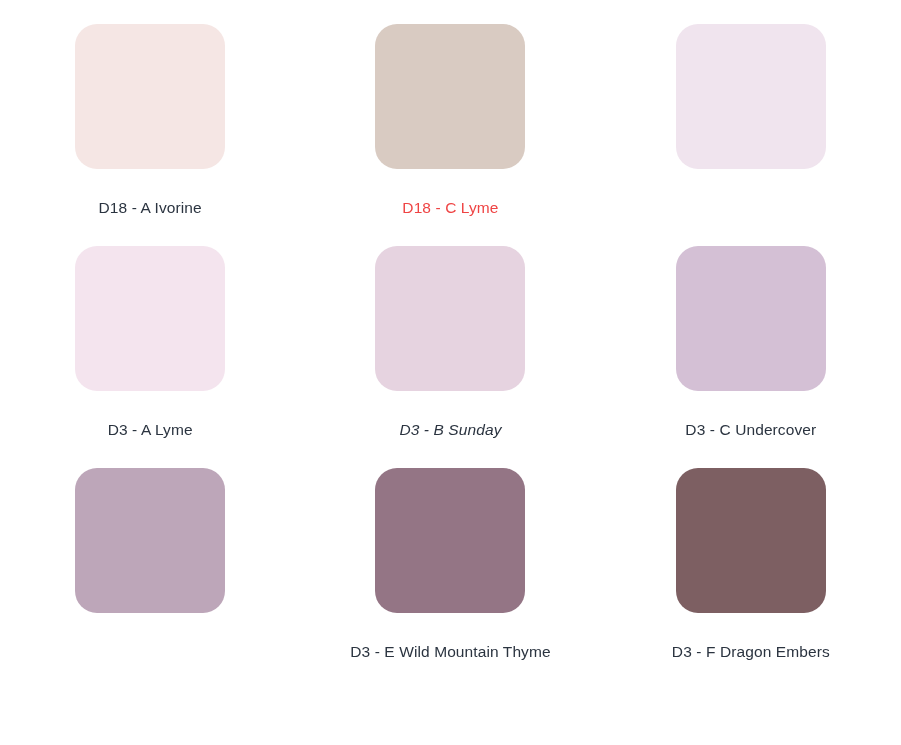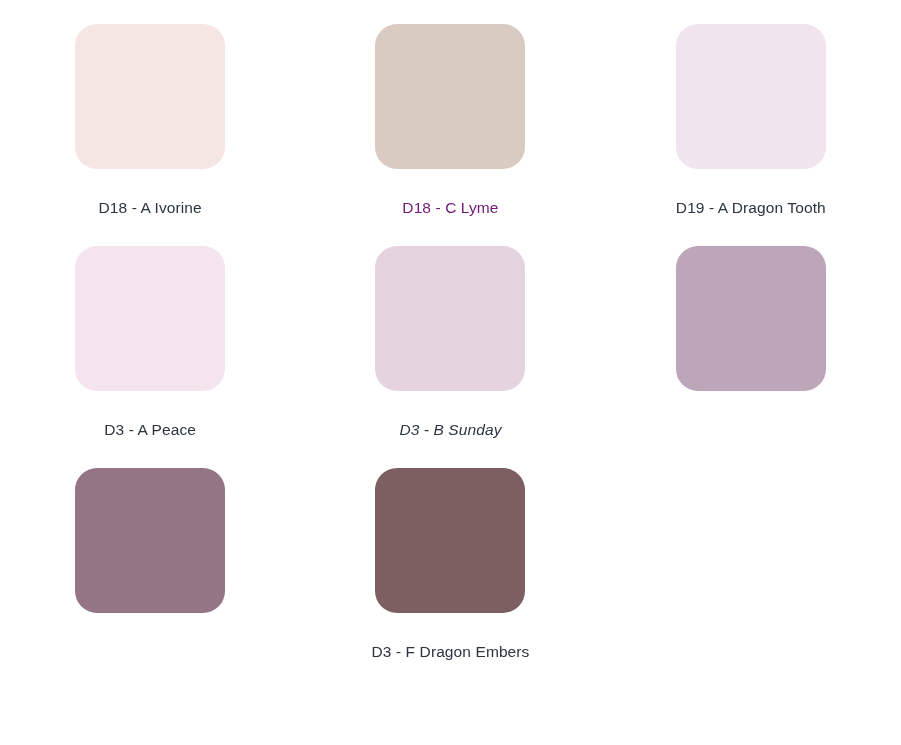--- a/index.html
+++ b/index.html
@@ -54,45 +54,49 @@
 
 <div class="swatch-grid">
 
   <div class="swatch-cell row-1">
     <div class="swatch-chip" style="background-color: rgb(245, 230, 228);"></div>
     <div class="swatch-label" style="color: rgb(43, 52, 64);">D18 - A Ivorine</div>
   </div>
 
   <div class="swatch-cell row-1">
     <div class="swatch-chip" style="background-color: rgb(217, 203, 194);"></div>
-    <div class="swatch-label" style="color: #701a75; text-align: center;">D18 - C Lyme</div>
+    <div class="swatch-label" style="color: #ef4444; text-align: center;">D18 - C Lyme</div>
   </div>
 
   <div class="swatch-cell row-1">
     <div class="swatch-chip" style="background-color: rgb(240, 228, 238);"></div>
-    <div class="swatch-label" style="color: rgb(43, 52, 64);">D19 - A Dragon Tooth</div>
   </div>
 
   <div class="swatch-cell row-2">
     <div class="swatch-chip" style="background-color: rgb(244, 228, 238);"></div>
-    <div class="swatch-label" style="color: rgb(43, 52, 64);">D3 - A Peace</div>
+    <div class="swatch-label" style="color: rgb(43, 52, 64);">D3 - A Lyme</div>
   </div>
 
   <div class="swatch-cell row-2">
     <div class="swatch-chip" style="background-color: rgb(230, 211, 224);"></div>
     <div class="swatch-label" style="color: rgb(43, 52, 64); font-style: italic;">D3 - B Sunday</div>
   </div>
 
+  <div class="swatch-cell row-2">
+    <div class="swatch-chip" style="background-color: rgb(212, 192, 213);"></div>
+    <div class="swatch-label" style="color: rgb(43, 52, 64);">D3 - C Undercover</div>
+  </div>
 
   <div class="swatch-cell row-3">
     <div class="swatch-chip" style="background-color: rgb(189, 166, 185);"></div>
   </div>
 
   <div class="swatch-cell row-3">
     <div class="swatch-chip" style="background-color: rgb(148, 117, 133);"></div>
+    <div class="swatch-label" style="color: rgb(43, 52, 64);">D3 - E Wild Mountain Thyme</div>
   </div>
 
   <div class="swatch-cell row-3">
     <div class="swatch-chip" style="background-color: rgb(125, 95, 98);"></div>
     <div class="swatch-label" style="color: rgb(43, 52, 64);">D3 - F Dragon Embers</div>
   </div>
 
 </div>
 
 </body></html>

